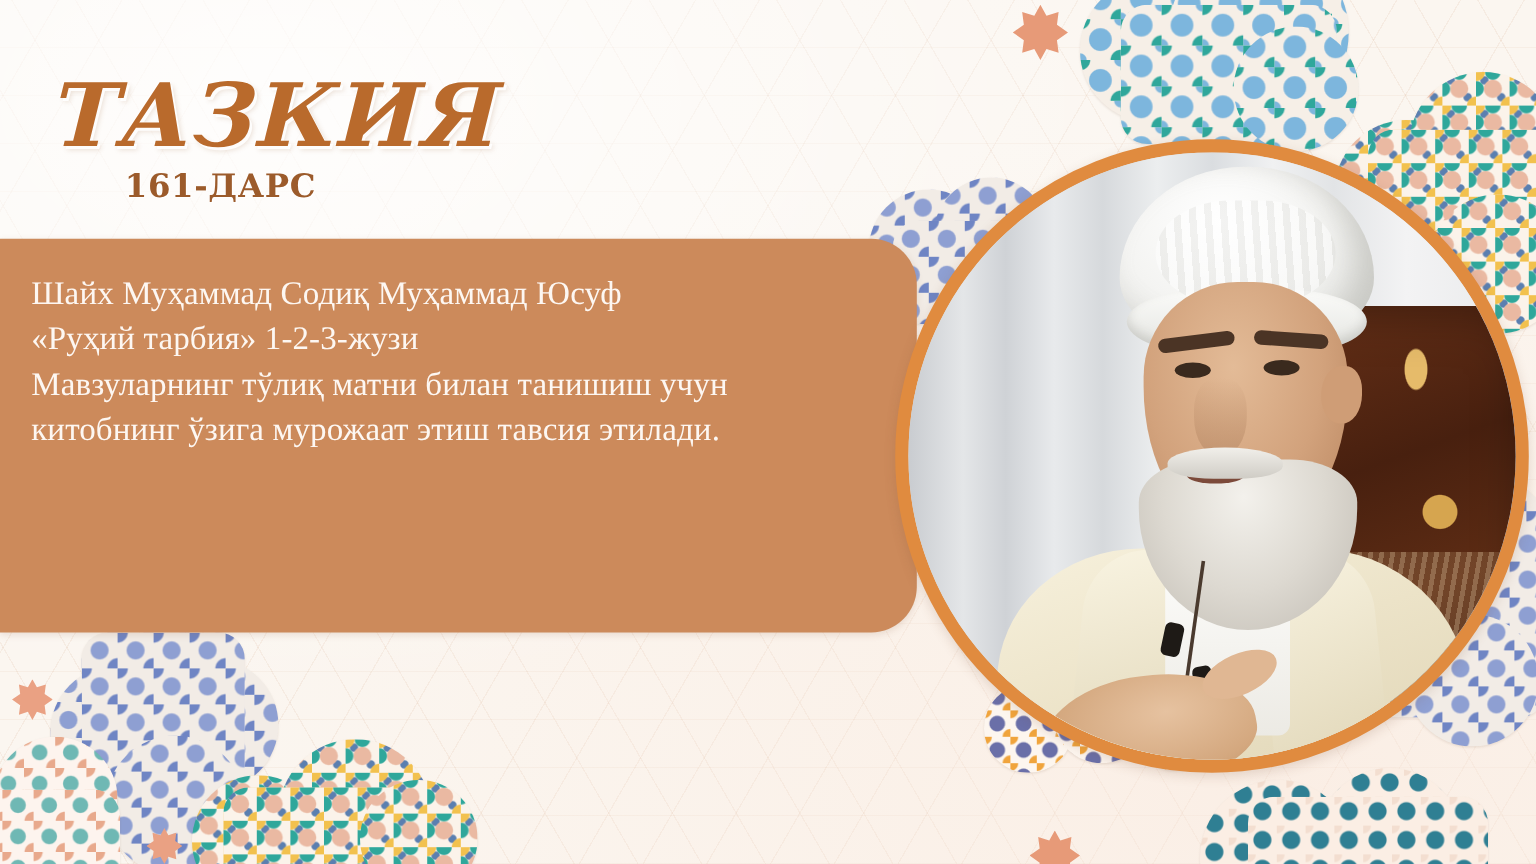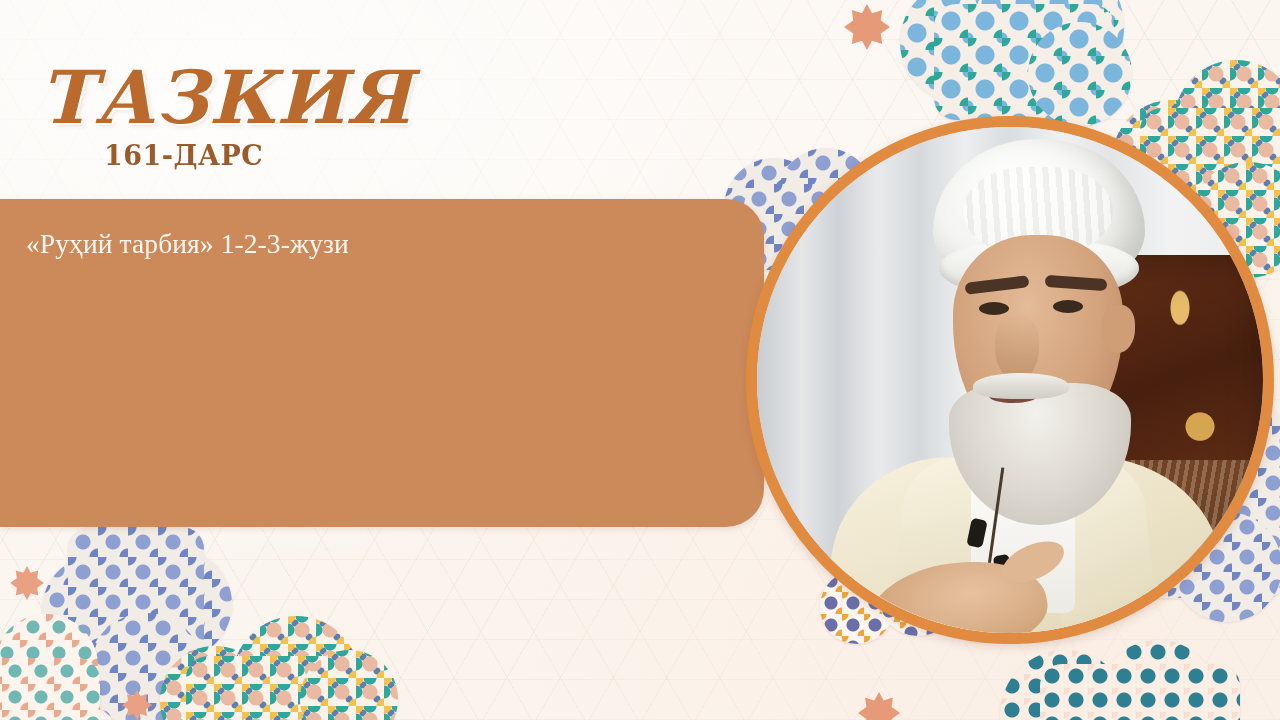--- a/index.html
+++ b/index.html
@@ -417,21 +417,24 @@
   <div class="star8" style="left:122px; top:690px; width:30px; height:30px; background:#eaa183;"></div>
   <div class="star8" style="left:858px; top:692px; width:42px; height:42px; background:#e79a78;"></div>
 
   <div class="headline-wrap">
     <div class="headline">ТАЗКИЯ</div>
     <div class="sub-lesson">161-ДАРС</div>
   </div>
 
   <div class="banner">
     <div class="banner-text">
+      <span class="ln">Шайх Муҳаммад Содиқ Муҳаммад Юсуф</span>
       <span class="ln">«Руҳий тарбия» 1-2-3-жузи</span>
+      <span class="ln">Мавзуларнинг тўлиқ матни билан танишиш учун</span>
+      <span class="ln">китобнинг ўзига мурожаат этиш тавсия этилади.</span>
     </div>
   </div>
 
   <div class="portrait">
     <div class="ph">
       <div class="ph-bg"></div>
       <div class="ph-chair"></div>
       <div class="ph-robe"></div>
       <div class="ph-collar-l"></div>
       <div class="ph-collar-r"></div>

